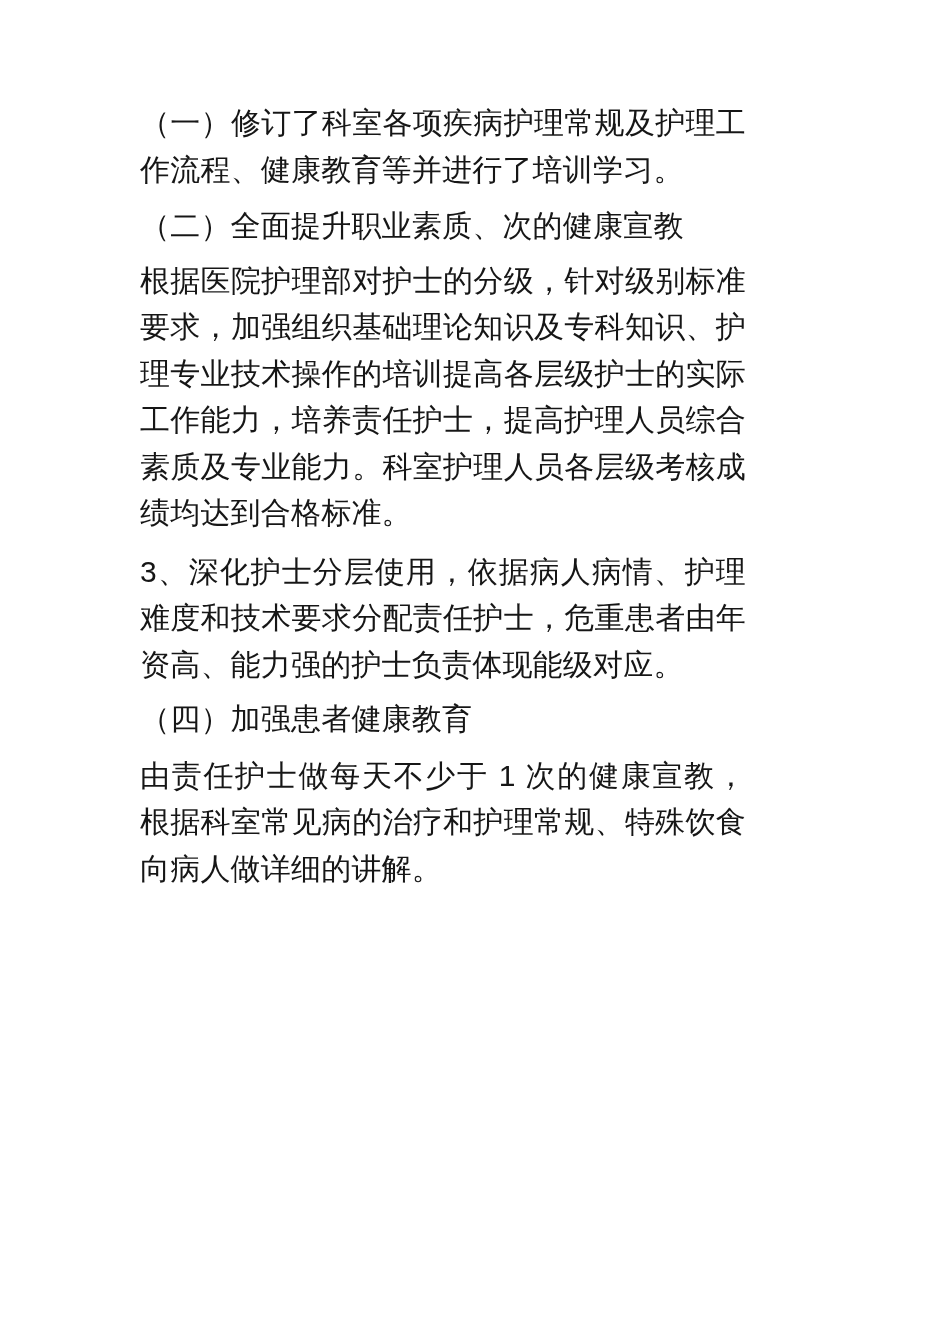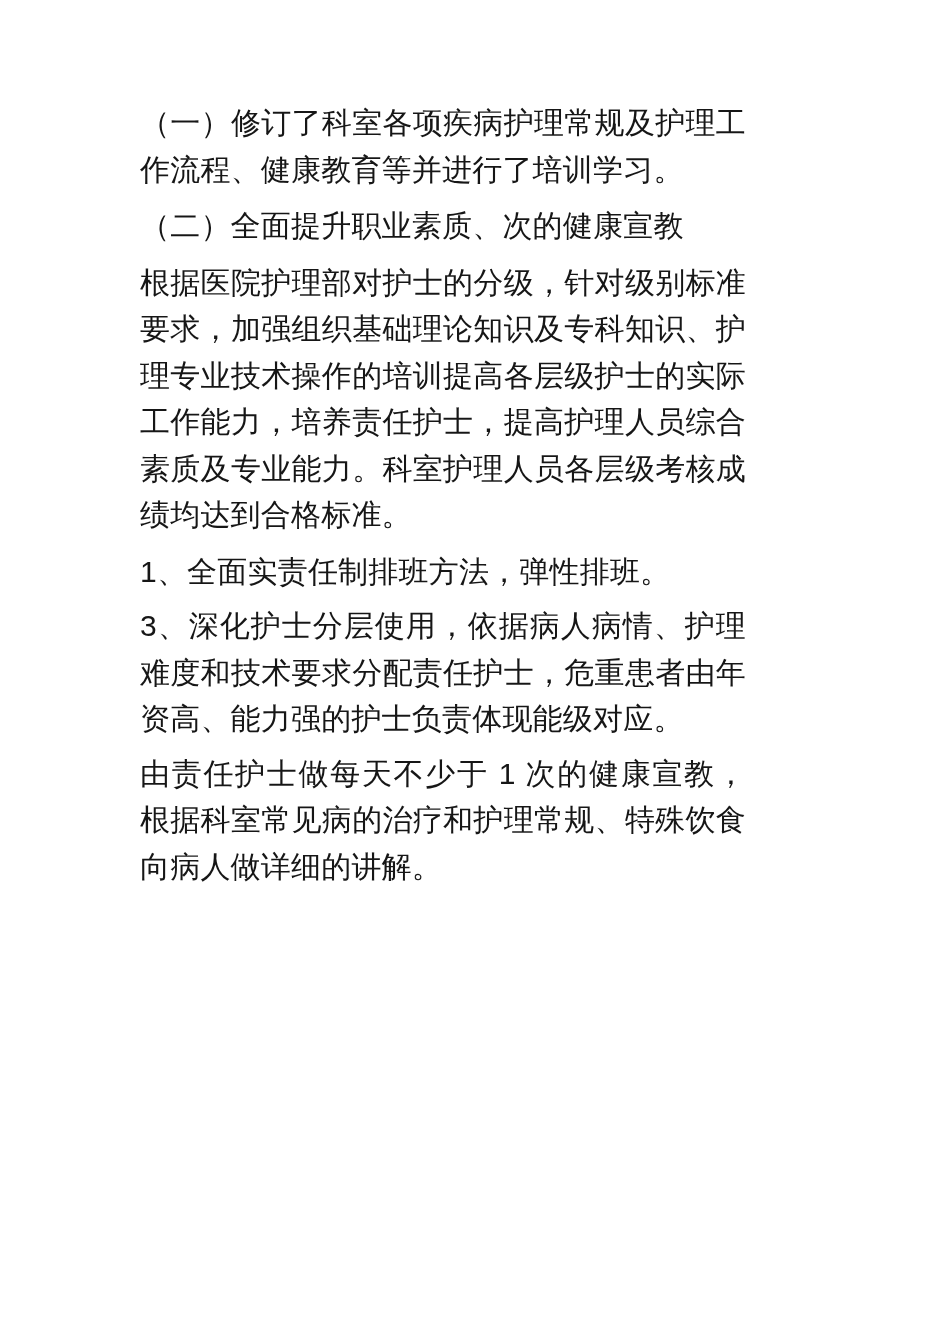--- a/index.html
+++ b/index.html
@@ -37,37 +37,38 @@
     padding-left: 0;
   }
   p.hang {
     margin-bottom: 8px;
   }
   .heading-line {
     margin-bottom: 6px;
   }
   .block-gap {
     margin-bottom: 12px;
+    font-family: Liberation Mono, monospace;
   }
 </style>
 </head>
 <body>
 
 <div class="page">
   <div class="doc-body">
 
     <p class="para indent heading-line">（一）修订了科室各项疾病护理常规及护理工作流程、健康教育等并进行了培训学习。</p>
 
     <p class="para indent heading-line">（二）全面提升职业素质、次的健康宣教</p>
 
     <p class="para block-gap">根据医院护理部对护士的分级，针对级别标准要求，加强组织基础理论知识及专科知识、护理专业技术操作的培训提高各层级护士的实际工作能力，培养责任护士，提高护理人员综合素质及专业能力。科室护理人员各层级考核成绩均达到合格标准。</p>
 
 
-    <p class="para indent hang">1、全面实责任制排班方法，弹性排班。</p>
 
 
     <p class="para indent hang">3、深化护士分层使用，依据病人病情、护理难度和技术要求分配责任护士，危重患者由年资高、能力强的护士负责体现能级对应。</p>
 
+    <p class="para indent heading-line">（四）加强患者健康教育</p>
 
     <p class="para">由责任护士做每天不少于 1 次的健康宣教，根据科室常见病的治疗和护理常规、特殊饮食向病人做详细的讲解。</p>
 
   </div>
 </div>
 
 </body></html>

